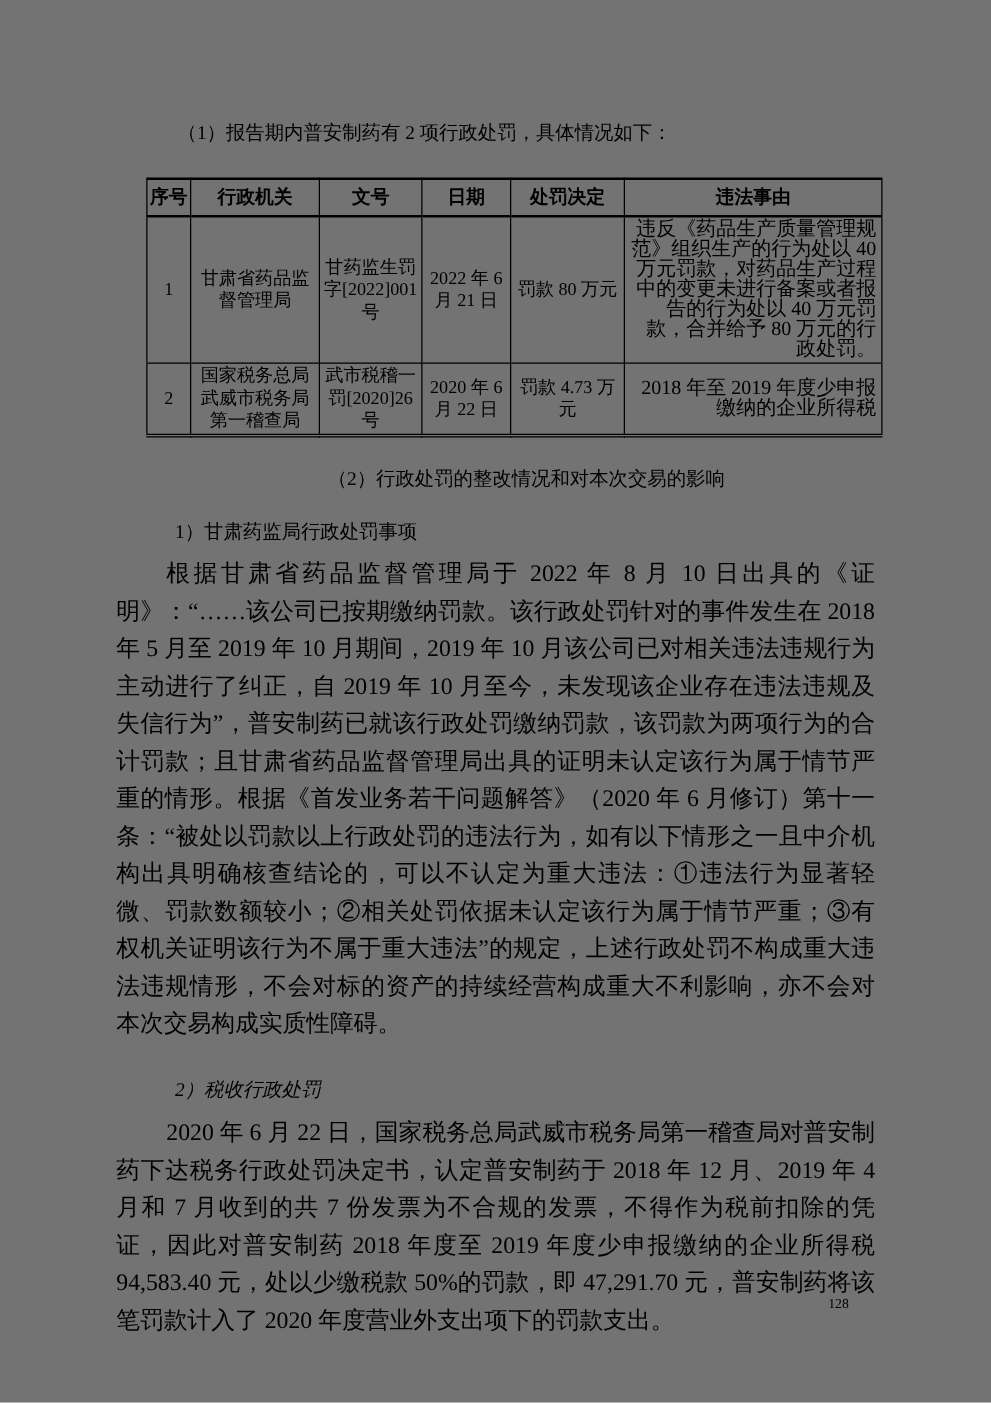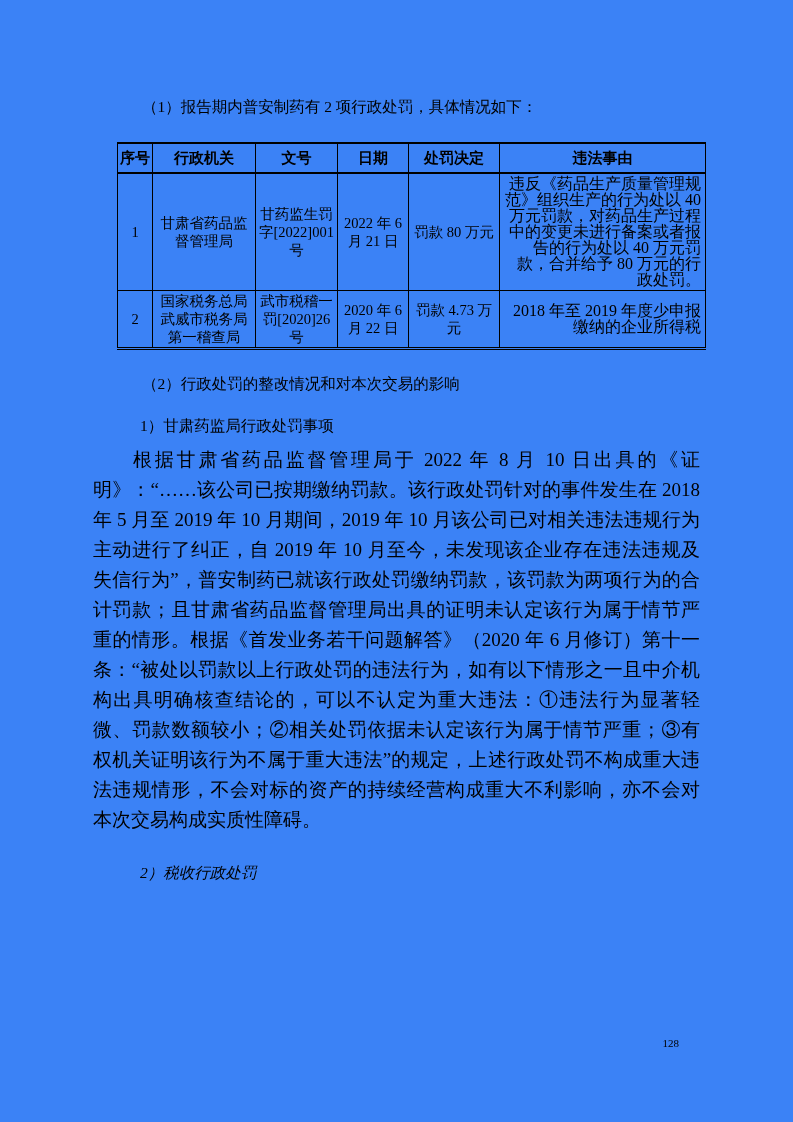--- a/index.html
+++ b/index.html
@@ -1,38 +1,38 @@
 <!DOCTYPE html>
 <html><head>
 <meta charset="utf-8">
 <style>
   html, body { margin: 0; padding: 0; background: #e8e8e8; }
   .page {
     position: relative;
     width: 793px;
     height: 1122px;
     margin: 0 auto;
-    background: #3b82f6;
+    background: #737373;
     color: #000000;
     font-family: "Liberation Serif", "DejaVu Serif", serif;
     overflow: hidden;
   }
   .content {
     position: absolute;
     left: 93px;
     top: 0;
     width: 607px;
   }
   .heading {
     font-size: 15.5px;
     line-height: 21px;
     margin: 0;
   }
   .h1 { margin: 96px 0 0 49px; }
-  .h2 { margin: 23px 0 0 49px; }
+  .h2 { margin: 23px 0 0 49px; text-align: center; }
   .h3 { margin: 21px 0 0 47px; }
   .h4 { margin: 27px 0 0 47px; font-style: italic; }
   .para {
     font-size: 19px;
     line-height: 30px;
     text-align: justify;
     text-indent: 40px;
     margin: 9px 0 0 0;
   }
   table.pen-table {
@@ -132,17 +132,18 @@
     </table>
 
     <p class="heading h2">（2）行政处罚的整改情况和对本次交易的影响</p>
 
     <p class="heading h3">1）甘肃药监局行政处罚事项</p>
 
     <p class="para">根据甘肃省药品监督管理局于 2022 年 8 月 10 日出具的《证明》：“……该公司已按期缴纳罚款。该行政处罚针对的事件发生在 2018 年 5 月至 2019 年 10 月期间，2019 年 10 月该公司已对相关违法违规行为主动进行了纠正，自 2019 年 10 月至今，未发现该企业存在违法违规及失信行为”，普安制药已就该行政处罚缴纳罚款，该罚款为两项行为的合计罚款；且甘肃省药品监督管理局出具的证明未认定该行为属于情节严重的情形。根据《首发业务若干问题解答》（2020 年 6 月修订）第十一条：“被处以罚款以上行政处罚的违法行为，如有以下情形之一且中介机构出具明确核查结论的，可以不认定为重大违法：①违法行为显著轻微、罚款数额较小；②相关处罚依据未认定该行为属于情节严重；③有权机关证明该行为不属于重大违法”的规定，上述行政处罚不构成重大违法违规情形，不会对标的资产的持续经营构成重大不利影响，亦不会对本次交易构成实质性障碍。</p>
 
     <p class="heading h4">2）税收行政处罚</p>
 
+    <p class="para">2020 年 6 月 22 日，国家税务总局武威市税务局第一稽查局对普安制药下达税务行政处罚决定书，认定普安制药于 2018 年 12 月、2019 年 4 月和 7 月收到的共 7 份发票为不合规的发票，不得作为税前扣除的凭证，因此对普安制药 2018 年度至 2019 年度少申报缴纳的企业所得税 94,583.40 元，处以少缴税款 50%的罚款，即 47,291.70 元，普安制药将该笔罚款计入了 2020 年度营业外支出项下的罚款支出。</p>
 
   </div>
 
   <div class="page-number">128</div>
 </div>
 
 </body></html>

